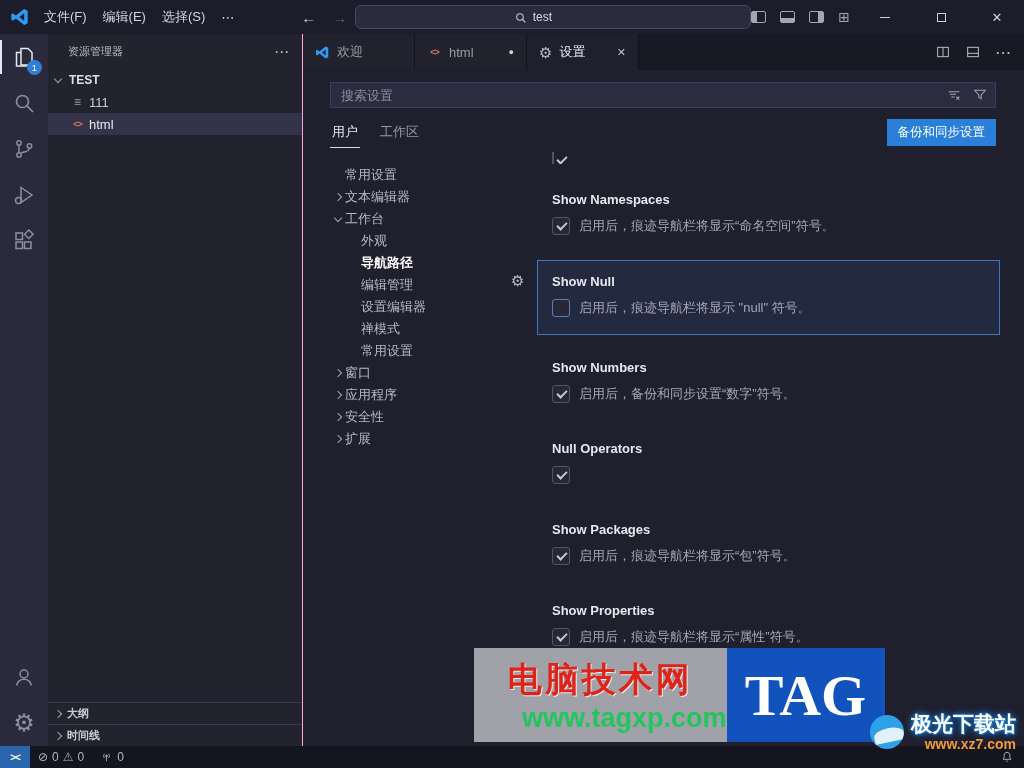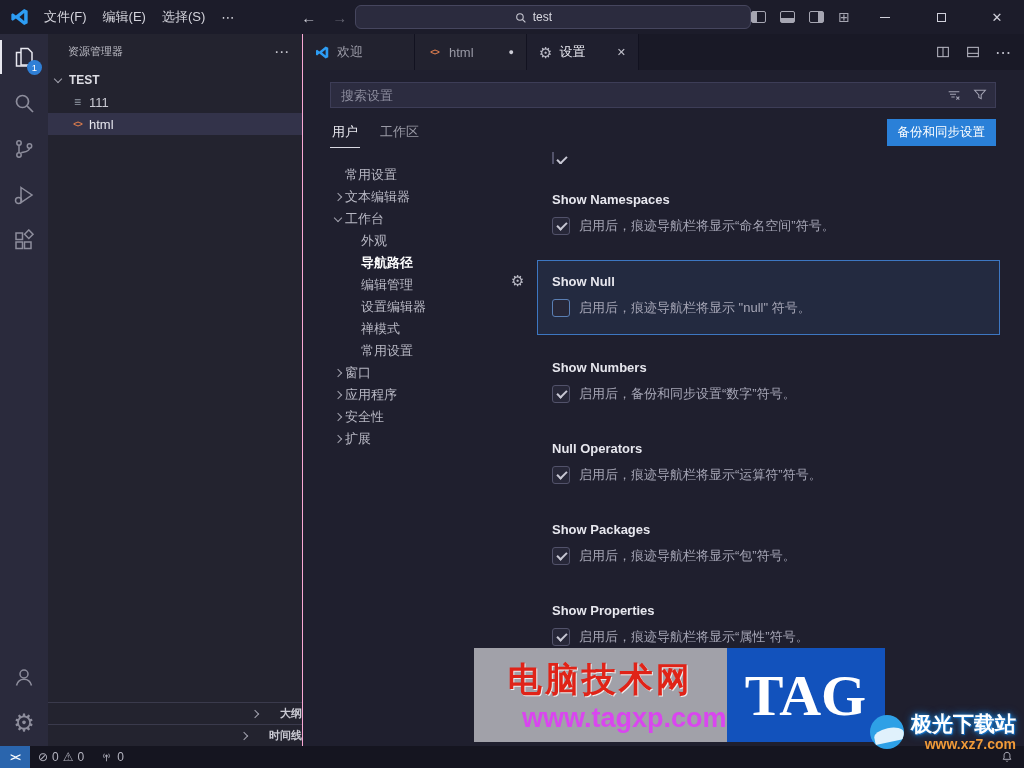--- a/index.html
+++ b/index.html
@@ -48,22 +48,22 @@
   .sidebar { flex:0 0 255px; background:#23232f; display:flex; flex-direction:column; border-right:1px solid #f9a8d4; }
   .sb-header { flex:0 0 35px; display:flex; align-items:center; padding:0 12px 0 20px; color:#bbbbc4; font-size:11px; }
   .sb-more { margin-left:auto; font-size:15px; color:#c6c6ce; letter-spacing:1px; }
   .tree-row { height:22px; display:flex; align-items:center; gap:4px; color:#c9c9d2; cursor:pointer; }
   .tree-row.folder { font-weight:bold; font-size:12px; color:#dddde4; padding-left:4px; }
   .tree-row.file { padding-left:22px; font-size:13px; }
   .tree-row.selected { background:#33334a; color:#e6e6ee; }
   .file-icon-lines { font-size:12px; color:#98a0ac; width:15px; text-align:center; }
   .file-icon-code { font-size:9px; font-weight:bold; color:#d97b4e; width:15px; text-align:center; letter-spacing:-1px; }
   .sb-spacer { flex:1; }
-  .sb-panel { height:22px; border-top:1px solid #3a3a4c; display:flex; align-items:center; gap:18px; padding-left:4px;
-              font-size:11px; font-weight:bold; color:#c9c9d2; cursor:pointer;justify-content:flex-end; }
+  .sb-panel { height:22px; border-top:1px solid #3a3a4c; display:flex; align-items:center; gap:2px; padding-left:4px;
+              font-size:11px; font-weight:bold; color:#c9c9d2; cursor:pointer; }
 
   .chev { display:inline-block; width:13px; height:13px; position:relative; flex:0 0 13px; }
   .chev.right::before { content:""; position:absolute; left:3px; top:3.5px; width:5px; height:5px;
                         border-right:1.4px solid #a2a2ae; border-bottom:1.4px solid #a2a2ae; transform:rotate(-45deg); }
   .chev.down::before  { content:""; position:absolute; left:3px; top:2px; width:5px; height:5px;
                         border-right:1.4px solid #a2a2ae; border-bottom:1.4px solid #a2a2ae; transform:rotate(45deg); }
   .chev.none::before { content:""; }
 
   
   .editor { flex:1; display:flex; flex-direction:column; min-width:0; background:#1f1f2e; }
@@ -123,21 +123,21 @@
   .sb-ico { font-size:12px; }
   .sb-right { margin-left:auto; display:flex; align-items:center; padding-right:10px; }
   .sb-right svg { width:14px; height:14px; }
 
   
   .wm-center { position:absolute; left:474px; top:648px; width:402px; height:94px; display:flex; z-index:40; }
   .wm-left { flex:1; background:rgba(190,190,196,0.82); display:flex; flex-direction:column;
              align-items:center; justify-content:center; }
   .wm-title { color:#e02318; font-size:34px; font-weight:bold; letter-spacing:3px;
               text-shadow:1px 1px 0 rgba(255,255,255,0.8); }
-  .wm-url { color:#d946ef; font-size:27px; font-weight:bold;margin-left:48px; }
+  .wm-url { color:#22c55e; font-size:27px; font-weight:bold;margin-left:48px; }
   .wm-tag { flex:0 0 158px; background:#1252bc; color:#ffffff; display:flex; align-items:center;
             justify-content:center; font-size:58px; font-weight:bold;
             font-family:"Liberation Serif","DejaVu Serif",serif; }
   .wm-corner { position:absolute; right:8px; bottom:16px; z-index:41; display:flex; align-items:center; gap:7px; }
   .wm-logo { width:34px; height:34px; border-radius:50%; background:#2ea0e6; position:relative; overflow:hidden; }
   .wm-logo::after { content:""; position:absolute; left:4px; top:13px; width:30px; height:14px;
                     border-radius:50% 50% 0 0; background:#ffffff; opacity:.85; transform:rotate(-12deg); }
   .wm-text { display:flex; flex-direction:column; align-items:flex-end; line-height:1.15; }
   .wm-site { color:#ffffff; font-size:21px; font-weight:bold;
              text-shadow:0 0 4px #1a7fd4, 0 0 9px #1a7fd4, 1px 1px 0 #155fae; }
@@ -392,21 +392,20 @@
                 <span class="checkbox checked"></span>
                 <span class="setting-desc">启用后，备份和同步设置“数字”符号。</span>
               </div>
             </div>
 
 
             <div class="setting-item">
               <div class="setting-title">Null Operators</div>
               <div class="check-row">
                 <span class="checkbox checked"></span>
-                <span class="setting-desc">启用后，痕迹导航栏将显示“运算符”符号。</span>
               </div>
             </div>
 
             <div class="setting-item">
               <div class="setting-title">Show Packages</div>
               <div class="check-row">
                 <span class="checkbox checked"></span>
                 <span class="setting-desc">启用后，痕迹导航栏将显示“包”符号。</span>
               </div>
             </div>

